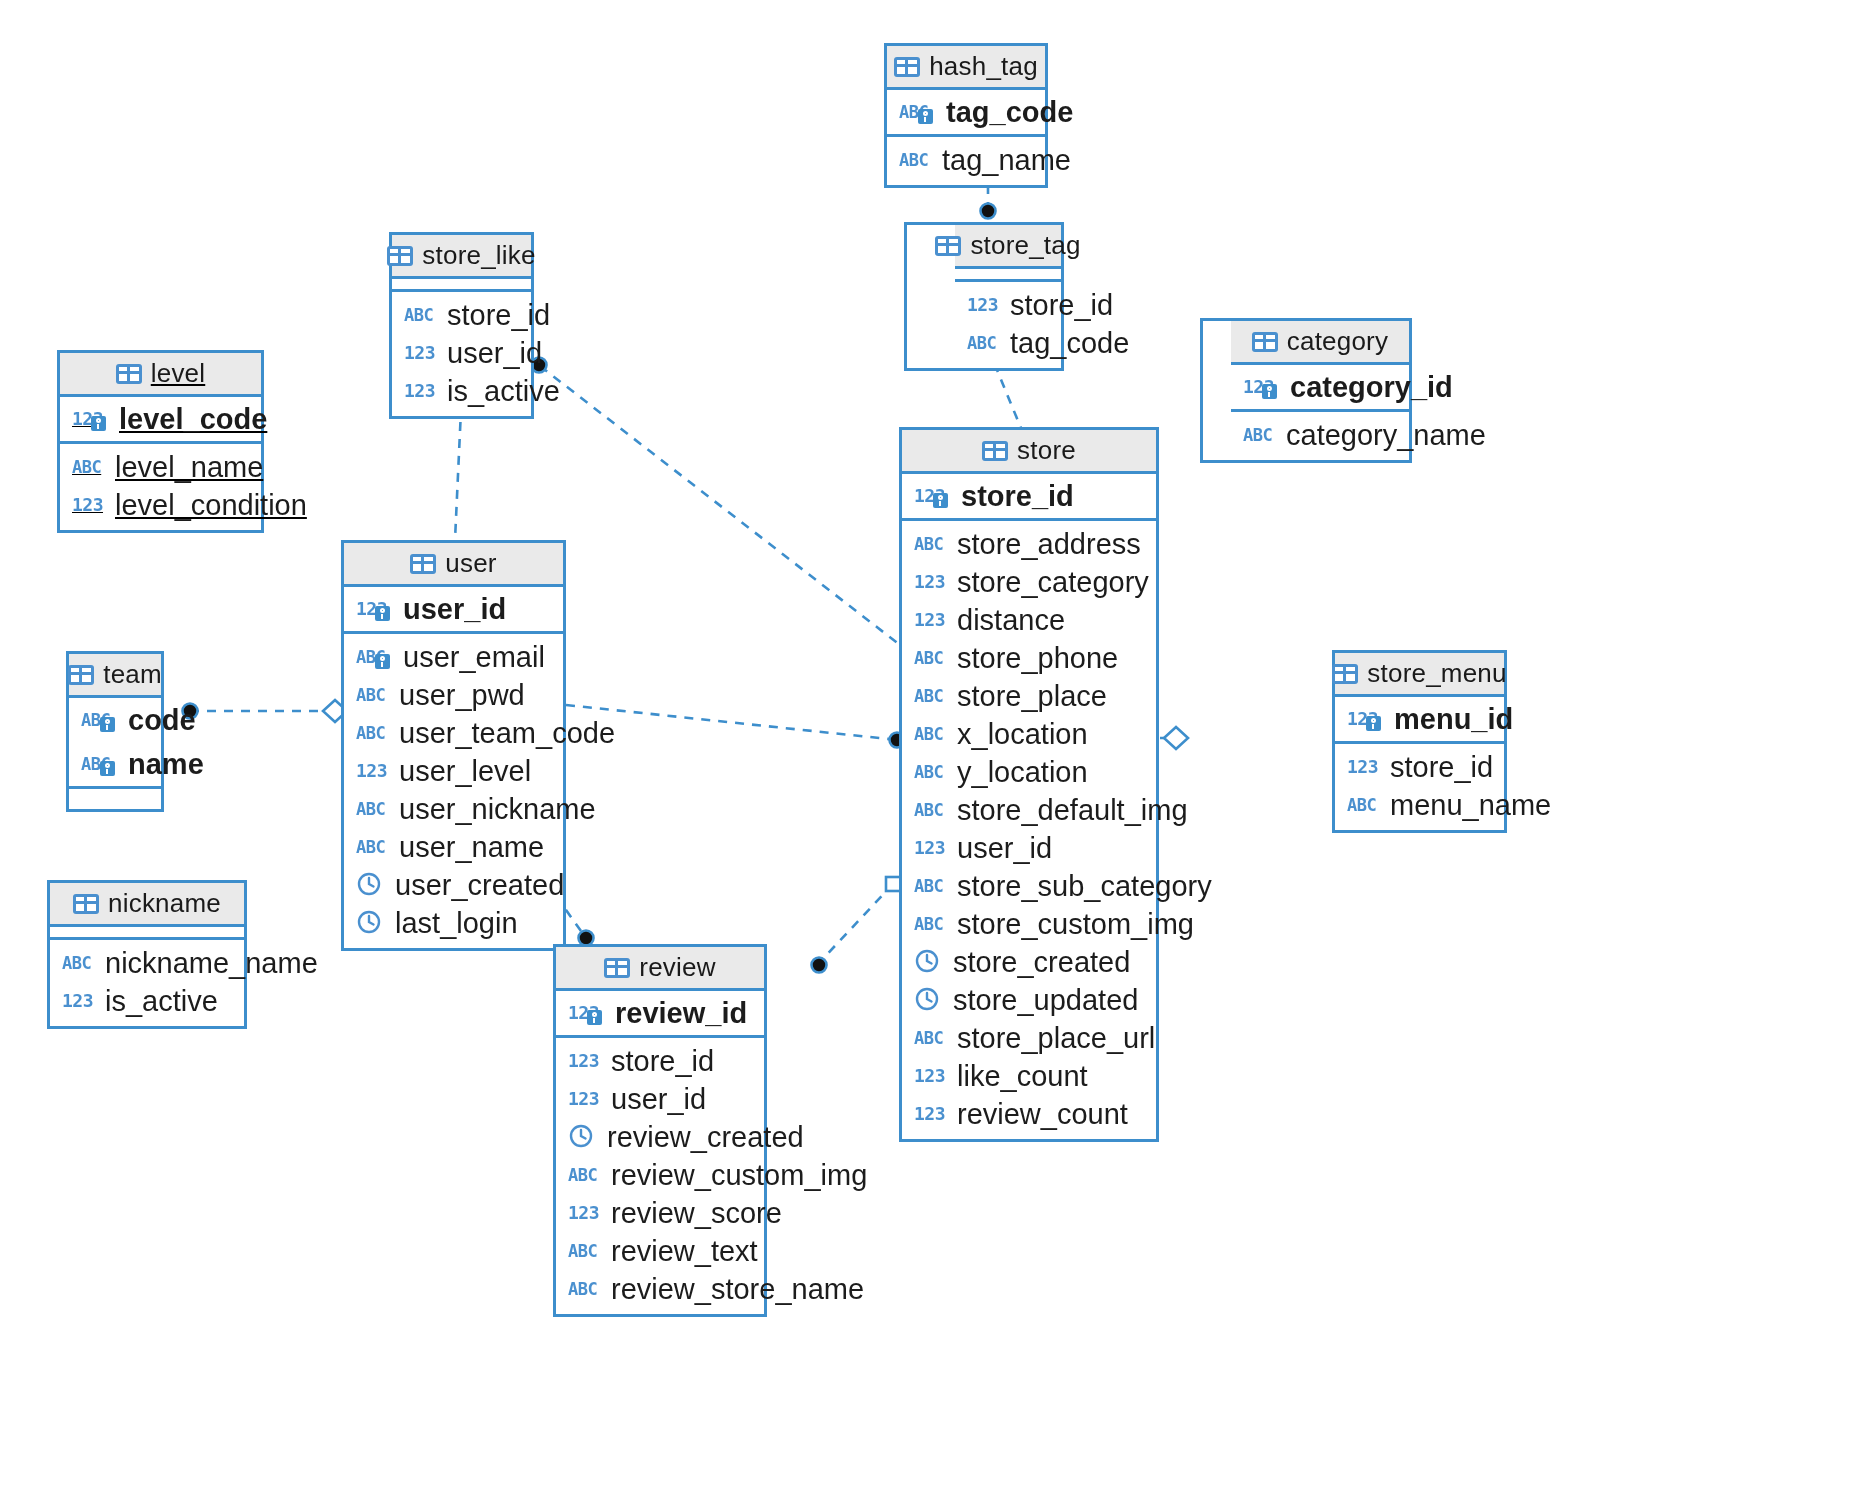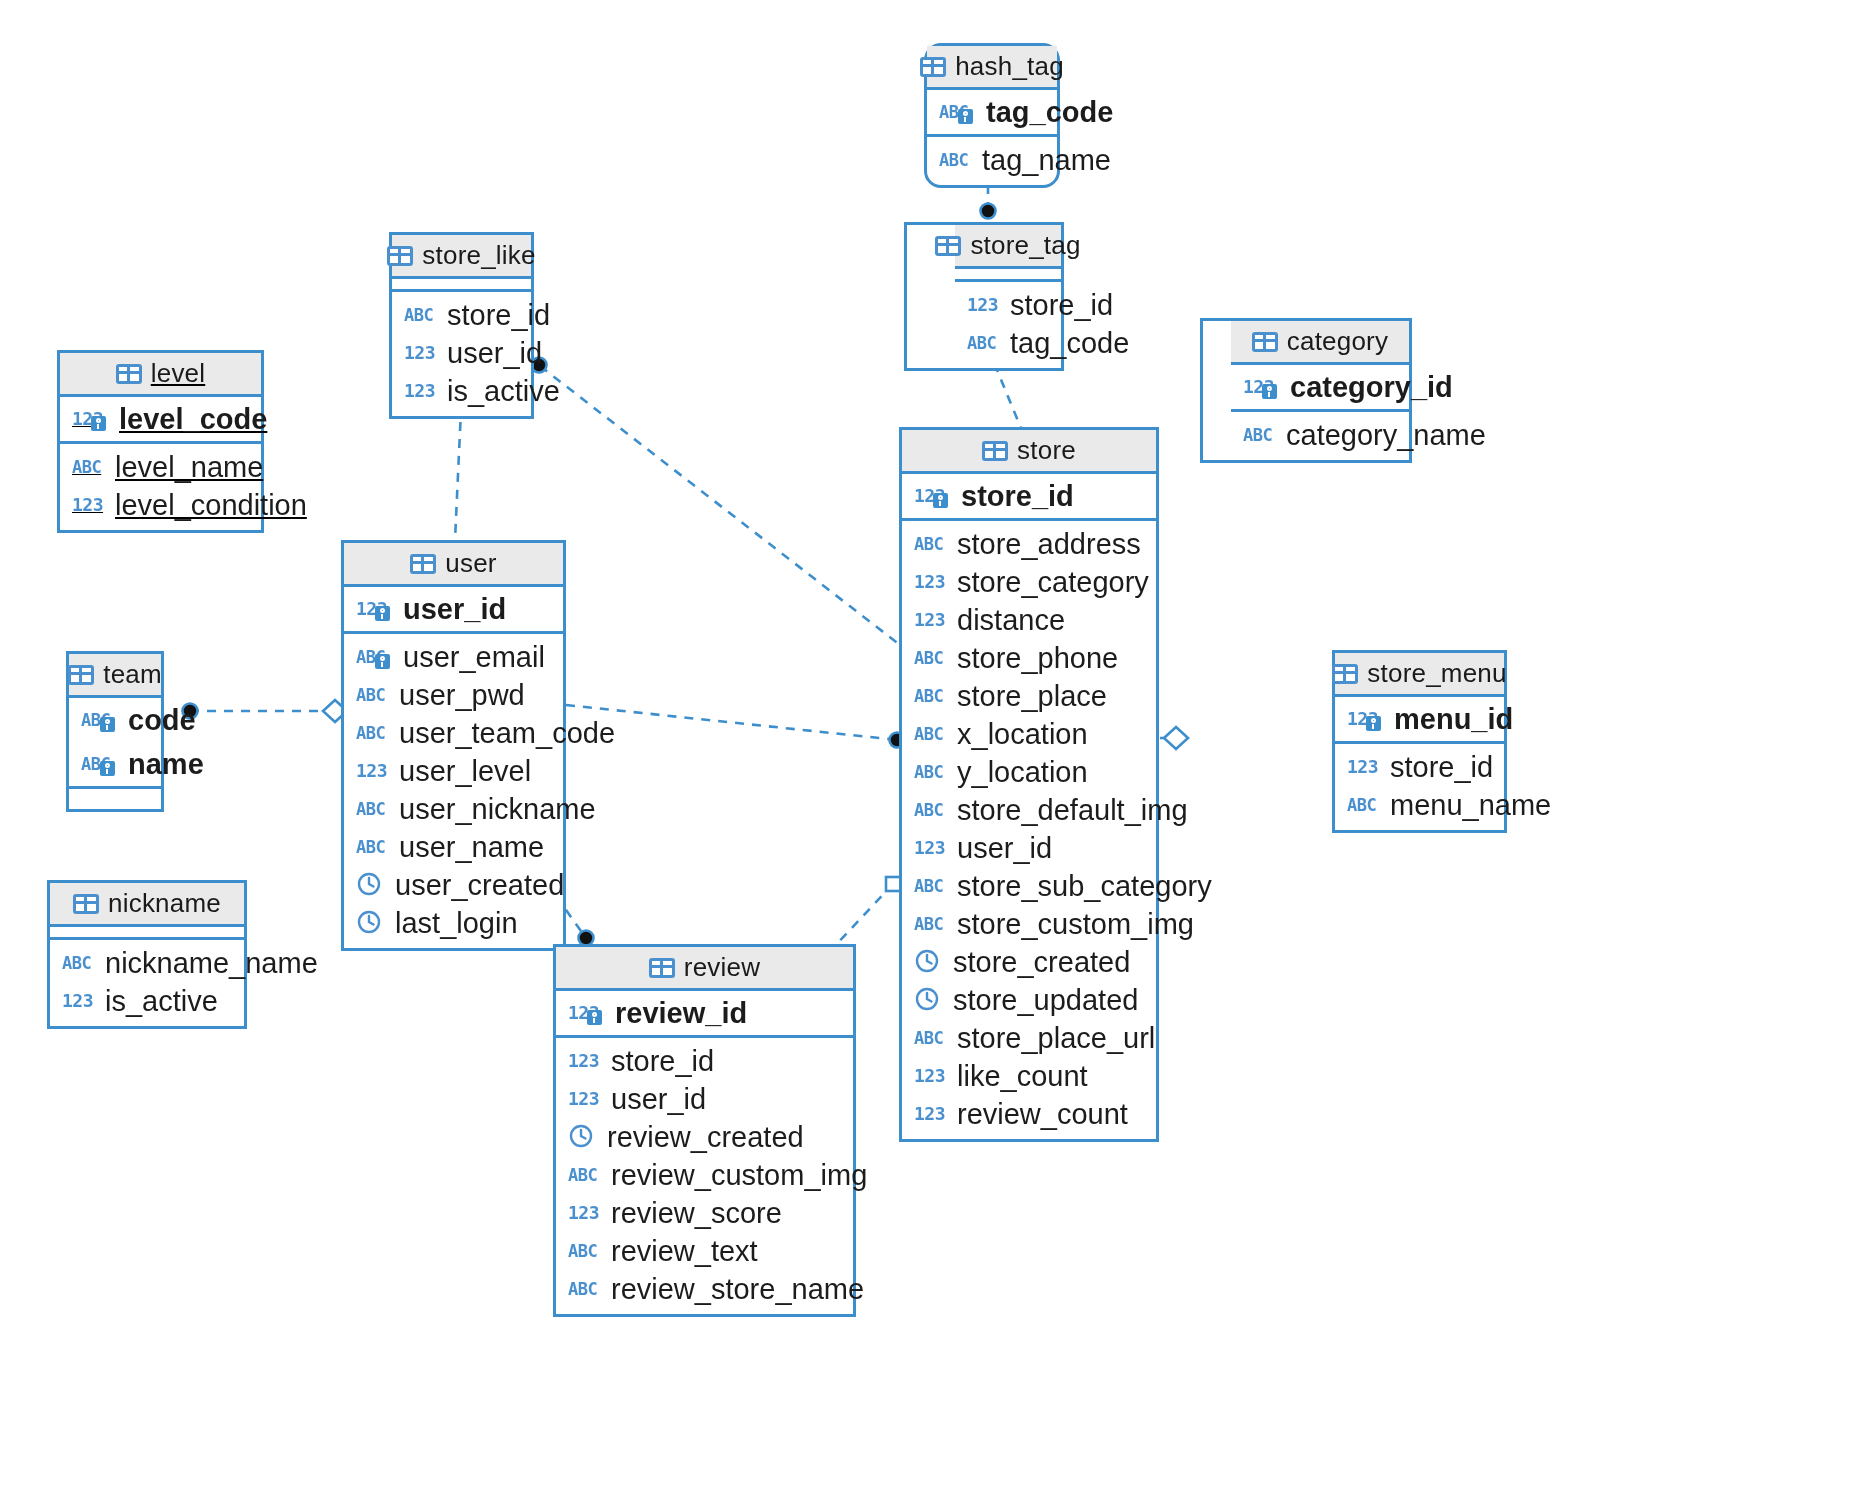--- a/index.html
+++ b/index.html
@@ -114,21 +114,21 @@
       <circle cx="819" cy="965" r="7.5"></circle>
     </g>
     <g fill="#fff" stroke="#3d8ecc" stroke-width="2.6">
       <polygon points="335,700 347,711 335,722 323,711"></polygon>
       <polygon points="1176,727 1188,738 1176,749 1164,738"></polygon>
       <rect x="549" y="889" width="15" height="14"></rect>
       <rect x="886" y="877" width="15" height="14"></rect>
     </g>
   </svg>
 
-  <div class="tbl" id="t-hash_tag" style="left:924px;top:43px;width:136px;border-radius:17px;">
+  <div class="tbl" id="t-hash_tag" style="left:884px;top:43px;width:164px;">
     <div class="thead">
       <span class="ic ic-table">
           <i class="frame"></i>
           <i class="c c1"></i>
           <i class="c c2"></i>
           <i class="c c3"></i>
           <i class="c c4"></i>
         </span>
       <span class="tname">hash_tag</span>
     </div>
@@ -480,21 +480,21 @@
           <span class="ic ic-123">123</span>
           <span class="fname">store_id</span>
         </div>
       <div class="row">
           <span class="ic ic-abc">ABC</span>
           <span class="fname">menu_name</span>
         </div>
     </div>
   </div>
 
-  <div class="tbl" id="t-review" style="left:553px;top:944px;width:303px;">
+  <div class="tbl" id="t-review" style="left:553px;top:944px;width:214px;">
     <div class="thead">
       <span class="ic ic-table">
           <i class="frame"></i>
           <i class="c c1"></i>
           <i class="c c2"></i>
           <i class="c c3"></i>
           <i class="c c4"></i>
         </span>
       <span class="tname">review</span>
     </div>

